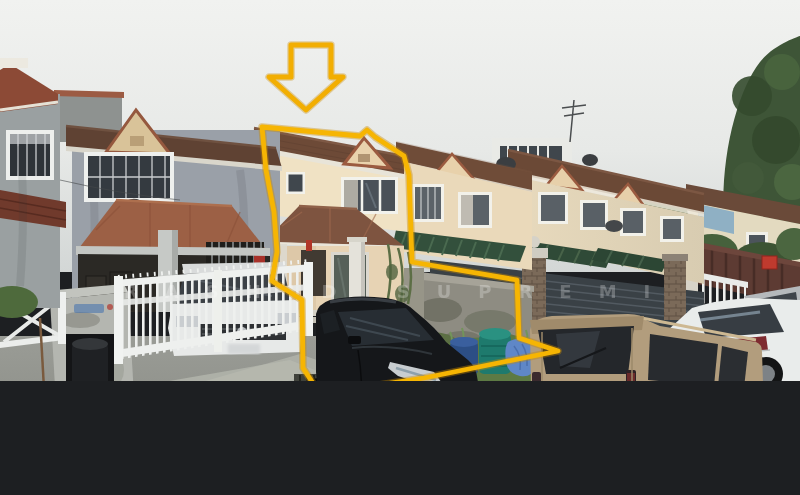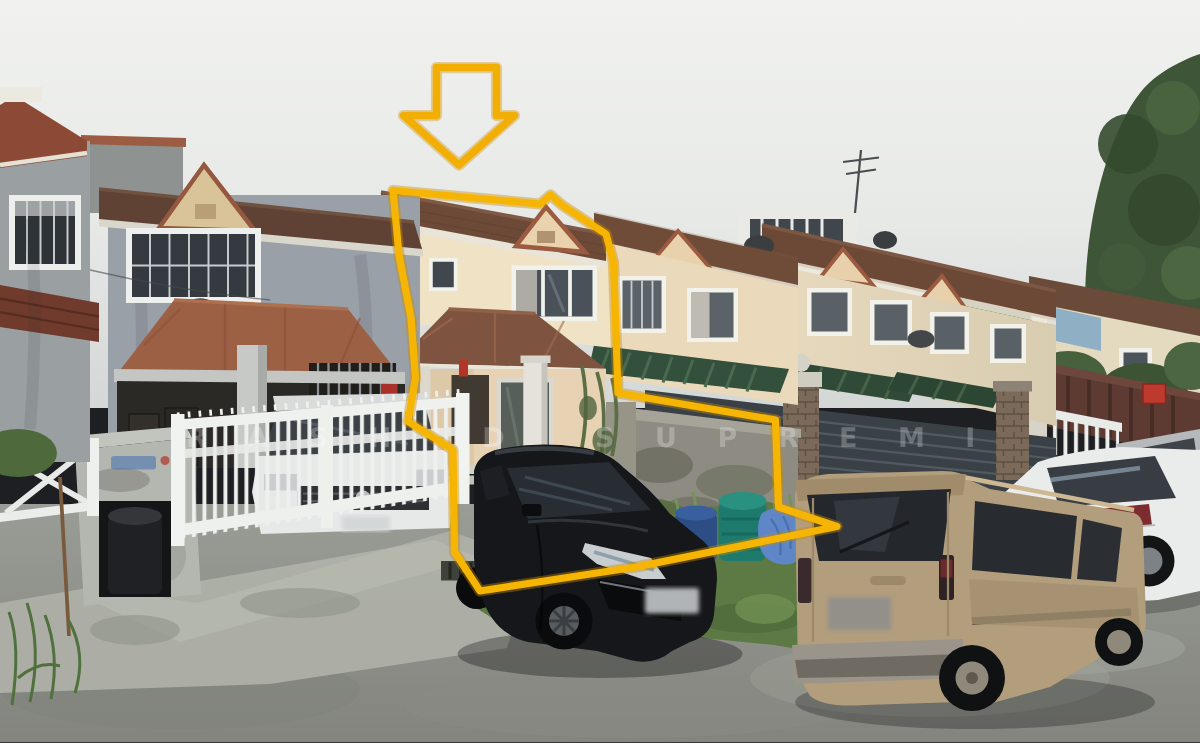--- a/index.html
+++ b/index.html
@@ -1,16 +1,16 @@
 <!DOCTYPE html>
 <html><head>
 <meta charset="utf-8">
 <style>
   html,body{margin:0;padding:0;background:#1d1f22;}
-  .stage{width:800px;height:495px;position:relative;overflow:hidden;margin:0 auto;
+  .stage{width:800px;height:381px;position:relative;overflow:hidden;margin:0 auto;
          font-family:"DejaVu Sans","Liberation Sans",sans-serif;}
   .stage svg{display:block;width:800px;height:495px;}
   text.wm{font-family:"DejaVu Sans","Liberation Sans",sans-serif;font-weight:600;}
 </style>
 </head>
 <body>
 
 <div class="stage">
 <svg viewBox="0 0 800 495" xmlns="http://www.w3.org/2000/svg">
   <defs>

